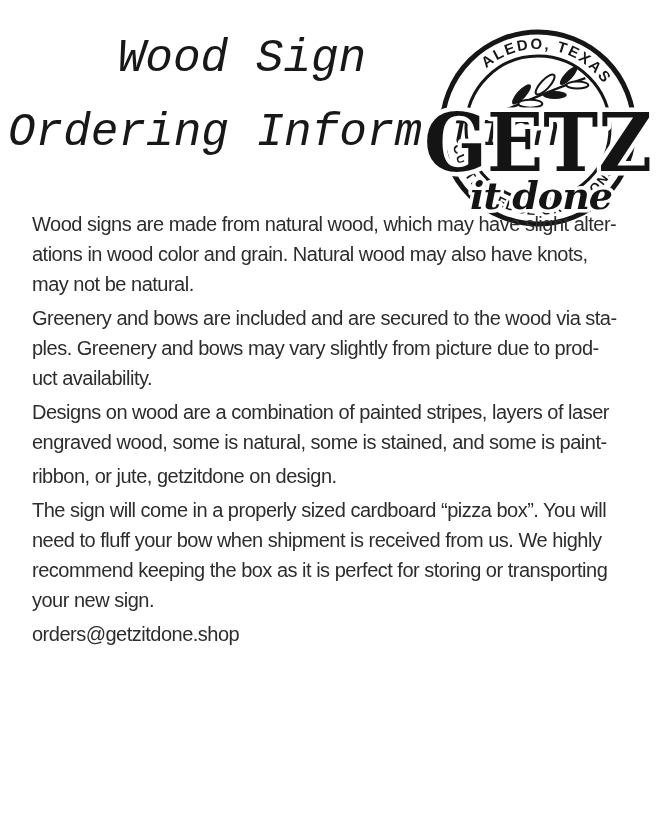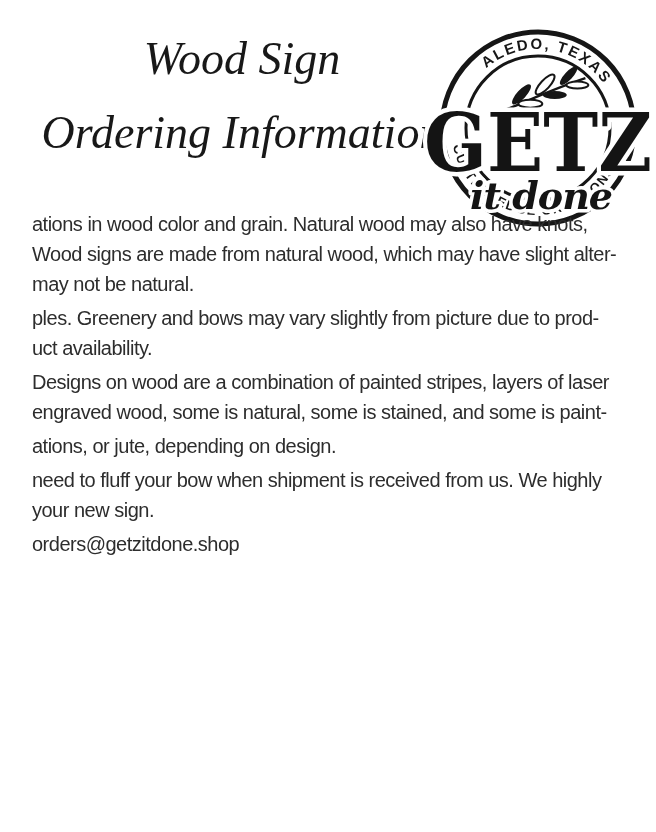--- a/index.html
+++ b/index.html
@@ -12,21 +12,21 @@
     overflow: hidden;
     font-family: "Liberation Sans", sans-serif;
   }
   
   .title {
     position: absolute;
     left: 8px;
     top: 22px;
     width: 468px;
     text-align: center;
-    font-family: Liberation Serif, serif;
+    font-family: Liberation Mono, monospace;
     font-style: italic;
     color: #181818;
     font-size: 46px;
   }
   .title .t-line { line-height: 74px; white-space: nowrap; }
   
   .logo {
     position: absolute;
     left: 420px;
     top: 10px;
@@ -114,41 +114,44 @@
     </g>
 
     <text x="118" y="161" text-anchor="middle" textLength="228" lengthAdjust="spacingAndGlyphs" class="getz-text">GETZ</text>
     <text x="121" y="199" text-anchor="middle" class="itdone-text">it done</text>
   </svg>
 
   <div class="body-text">
 
 
     <div class="para">
+      <div class="t-row">Wood signs are made from natural wood, which may have slight alter-</div>
       <div class="t-row">ations in wood color and grain. Natural wood may also have knots,</div>
-      <div class="t-row">Wood signs are made from natural wood, which may have slight alter-</div>
       <div class="t-row">may not be natural.</div>
     </div>
 
     <div class="para">
+      <div class="t-row">Greenery and bows are included and are secured to the wood via sta-</div>
       <div class="t-row">ples. Greenery and bows may vary slightly from picture due to prod-</div>
       <div class="t-row">uct availability.</div>
     </div>
 
     <div class="para">
       <div class="t-row">Designs on wood are a combination of painted stripes, layers of laser</div>
       <div class="t-row">engraved wood, some is natural, some is stained, and some is paint-</div>
     </div>
 
     <div class="para">
-      <div class="t-row">ations, or jute, depending on design.</div>
+      <div class="t-row">ribbon, or jute, getzitdone on design.</div>
     </div>
 
     <div class="para">
+      <div class="t-row">The sign will come in a properly sized cardboard “pizza box”. You will</div>
       <div class="t-row">need to fluff your bow when shipment is received from us. We highly</div>
+      <div class="t-row">recommend keeping the box as it is perfect for storing or transporting</div>
       <div class="t-row">your new sign.</div>
     </div>
 
 
     <div class="para">
       <div class="t-row">orders@getzitdone.shop</div>
     </div>
 
   </div>
 </div>

